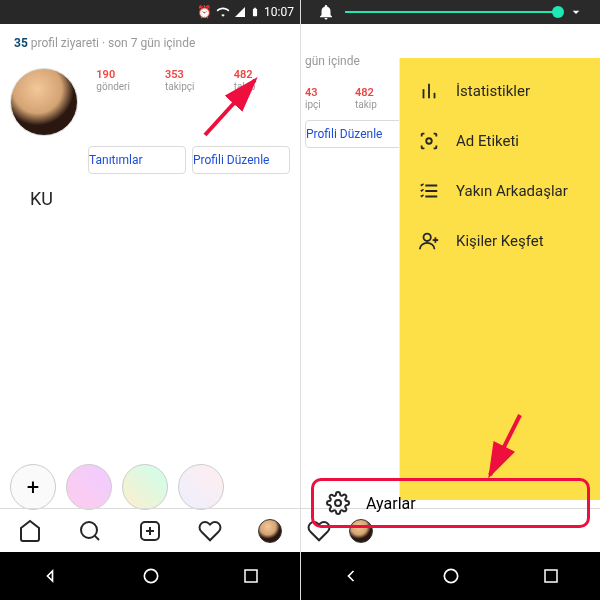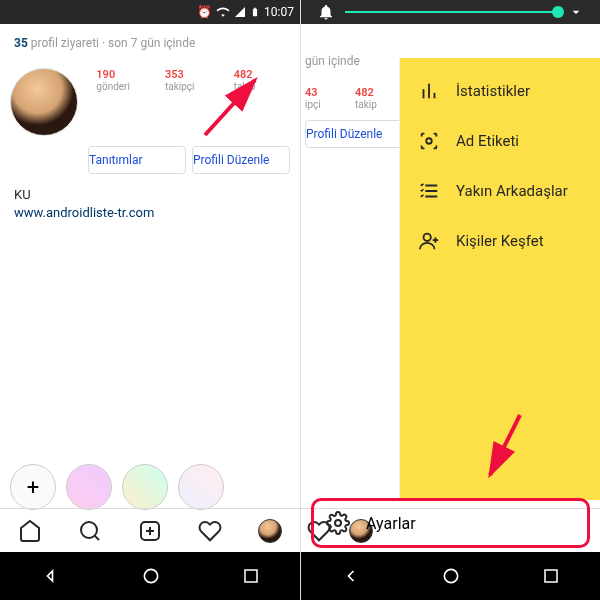--- a/index.html
+++ b/index.html
@@ -19,30 +19,30 @@
 .visits{padding:12px 14px;font-size:12px;color:#999}
 .visits b{color:#0c4a6e}
 .stats-row{display:flex;padding:6px 10px;gap:6px;align-items:flex-start}
 .avatar{width:68px;height:68px;border-radius:50%;border:1px solid #ddd;flex-shrink:0;background:radial-gradient(circle at 40% 30%, #f4c89a 0%, #d4a373 40%, #2a1810 60%);position:relative;overflow:hidden}
 .stats{flex:1;display:flex;justify-content:space-around;}
 .stat{min-width:44px}
 .stat-num{font-size:11px;font-weight:600;color:#ef4444}
 .stat-lbl{font-size:10px;color:#999}
 .btns-row{display:flex;gap:6px;padding:4px 10px 4px 88px}
 .btn{flex:1;border:1px solid #dbdbdb;border-radius:4px;padding:6px 0;font-size:12px;color:#1d4ed8;background:#fff}
-.bio{padding:8px 14px;font-size:13px;color:#262626;line-height:1.4}
+.bio{padding:8px 30px;font-size:18px;color:#262626;line-height:1.4}
 .bottom-content{position:absolute;bottom:90px;left:0;right:0;padding:0 10px}
 .stories{display:flex;gap:10px;align-items:center}
 .story{width:46px;height:46px;border-radius:50%;border:1px solid #ccc;background:#fafafa;display:flex;align-items:center;justify-content:center;font-size:22px}
 .tabbar{position:absolute;bottom:48px;left:0;right:0;height:44px;border-top:1px solid #dbdbdb;display:flex;justify-content:space-around;align-items:center}
 .navbar{position:absolute;bottom:0;left:0;right:0;height:48px;background:#000;display:flex;justify-content:space-around;align-items:center}
 .menu-list{padding:8px 0}
 .menu-item{display:flex;align-items:center;gap:16px;padding:14px 18px;font-size:15px;color:#262626}
 .menu-item svg{flex-shrink:0}
-.settings-item{position:absolute;bottom:52px;left:10px;right:10px;border:3px solid #ef0f3e;border-radius:10px;display:flex;align-items:center;gap:16px;padding:10px 12px;font-size:16px}
+.settings-item{position:absolute;bottom:72px;left:10px;right:10px;border:3px solid #ef0f3e;border-radius:10px;display:flex;align-items:center;gap:16px;padding:10px 12px;font-size:16px}
 .arrow2{position:absolute;bottom:110px;right:60px;width:70px;height:80px;pointer-events:none}
 .right-top-icons{display:flex;align-items:center;width:100%;height:38px;padding:0 10px}
 .bell{color:#fff}
 .mini-avatar{width:24px;height:24px;border-radius:50%;border:1px solid #333;background:radial-gradient(circle at 40% 30%, #f4c89a 0%, #d4a373 40%, #2a1810 60%)}
 .right-stats-row{display:flex;padding:6px 4px;gap:6px}
 .right-btns{display:flex;gap:6px;padding:4px 4px}
 </style>
 </head>
 <body>
 
@@ -93,21 +93,20 @@
     </div>
   </div>
 
   <div class="btns-row">
     <div class="btn">Tanıtımlar</div>
     <div class="btn">Profili Düzenle</div>
   </div>
 
   <div class="bio">
     <div>KU</div>
-    <div style="color:#00376b">www.androidliste-tr.com</div>
   </div>
 
   <div class="bottom-content">
     <div class="stories">
       <div class="story">+</div>
       <div class="story" style="background:linear-gradient(45deg,#fce,#ecf)"></div>
       <div class="story" style="background:linear-gradient(45deg,#fec,#cfe)"></div>
       <div class="story" style="background:linear-gradient(45deg,#eef,#fee)"></div>
     </div>
   </div>

